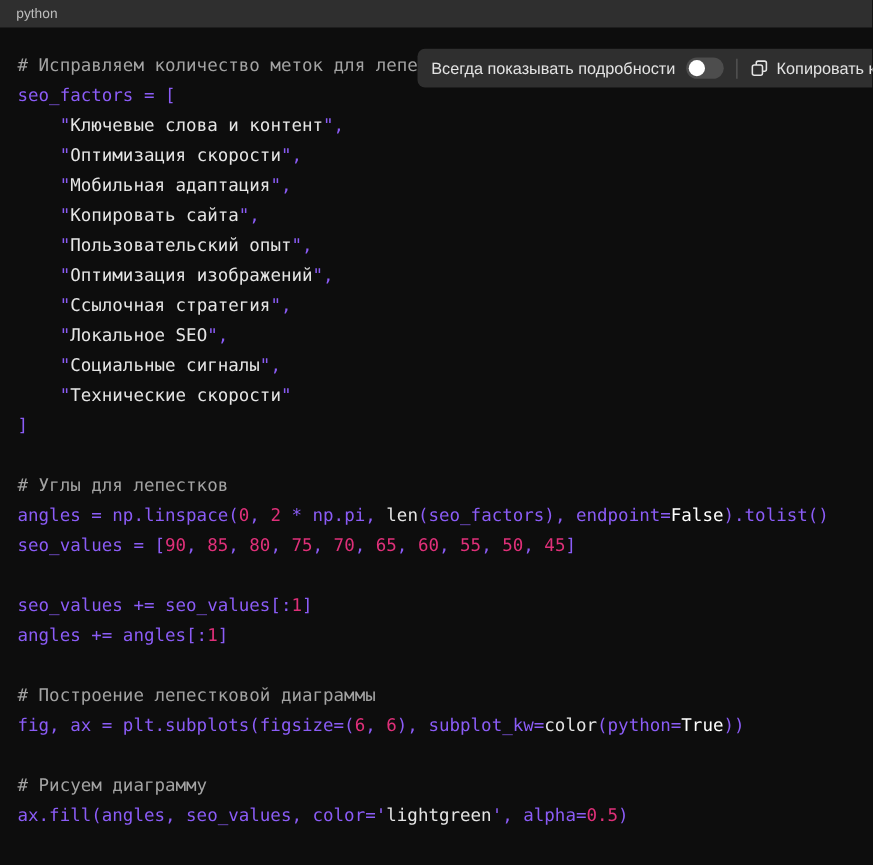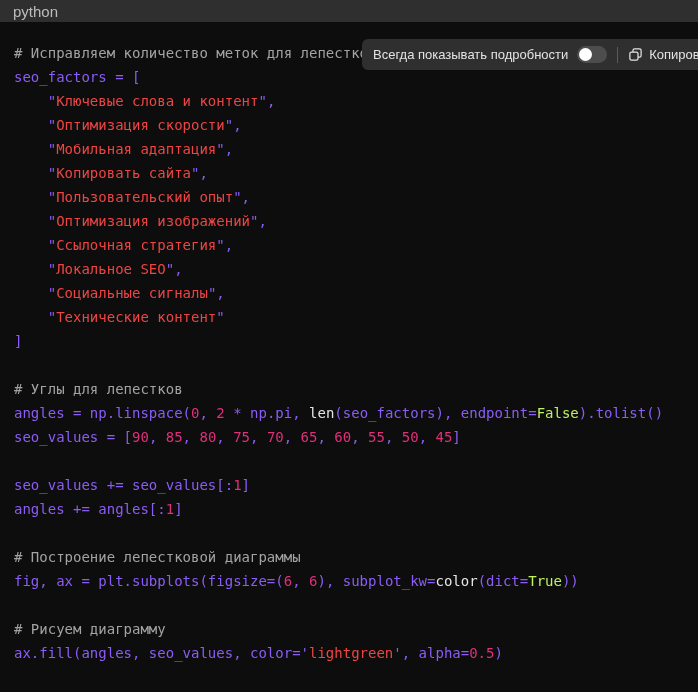--- a/index.html
+++ b/index.html
@@ -22,50 +22,50 @@
     position: absolute;
     top: 0; left: 0; right: 0;
     height: 22px;
     background: #2f2f2f;
     display: flex;
     align-items: center;
     padding: 0 13px;
     box-sizing: border-box;
   }
   .language-label {
-    font-size: 15px;
+    font-size: 11px;
     color: #bdbdbd;
     line-height: 1;
   }
   
   .code-area {
     position: absolute;
     top: 22px; left: 0; right: 0; bottom: 0;
     padding: 19px 10px 0 14px;
     box-sizing: border-box;
     font-family: "DejaVu Sans Mono", "Liberation Mono", monospace;
     font-size: 14px;
     line-height: 24px;
     overflow: hidden;
   }
   .code-line {
     white-space: pre;
     height: 24px;
   }
   .tok-plain   { color: #8b5cf6; }
   .tok-comment { color: #a3a3a3; }
-  .tok-string  { color: #ef4444; margin-top: 39px; }
+  .tok-string  { color: #e5e5e5; margin-top: 39px; }
   .tok-number  { color: #df3079; }
   .tok-builtin { color: #e5e5e5; }
-  .tok-keyword { color: #bef264; }
+  .tok-keyword { color: #ffffff; }
   
   .toolbar {
     position: absolute;
     top: 39px;
-    left: 362px;
+    left: 334px;
     right: 0;
     height: 31px;
     background: #2f2f2f;
     border-radius: 6px 0 0 6px;
     display: flex;
     align-items: center;
     padding: 0 6px 0 11px;
     box-sizing: border-box;
     z-index: 5;
   }
@@ -124,32 +124,32 @@
         <div class="code-line"><span class="tok-plain">seo_factors = [</span></div>
         <div class="code-line"><span class="tok-plain">    "</span><span class="tok-string">Ключевые слова и контент</span><span class="tok-plain">",</span></div>
         <div class="code-line"><span class="tok-plain">    "</span><span class="tok-string">Оптимизация скорости</span><span class="tok-plain">",</span></div>
         <div class="code-line"><span class="tok-plain">    "</span><span class="tok-string">Мобильная адаптация</span><span class="tok-plain">",</span></div>
         <div class="code-line"><span class="tok-plain">    "</span><span class="tok-string">Копировать сайта</span><span class="tok-plain">",</span></div>
         <div class="code-line"><span class="tok-plain">    "</span><span class="tok-string">Пользовательский опыт</span><span class="tok-plain">",</span></div>
         <div class="code-line"><span class="tok-plain">    "</span><span class="tok-string">Оптимизация изображений</span><span class="tok-plain">",</span></div>
         <div class="code-line"><span class="tok-plain">    "</span><span class="tok-string">Ссылочная стратегия</span><span class="tok-plain">",</span></div>
         <div class="code-line"><span class="tok-plain">    "</span><span class="tok-string">Локальное SEO</span><span class="tok-plain">",</span></div>
         <div class="code-line"><span class="tok-plain">    "</span><span class="tok-string">Социальные сигналы</span><span class="tok-plain">",</span></div>
-        <div class="code-line"><span class="tok-plain">    "</span><span class="tok-string">Технические контент</span><span class="tok-plain">"</span></div>
+        <div class="code-line"><span class="tok-plain">    "</span><span class="tok-string">Технические скорости</span><span class="tok-plain">"</span></div>
         <div class="code-line"><span class="tok-plain">]</span></div>
         <div class="code-line">&nbsp;</div>
         <div class="code-line"><span class="tok-comment"># Углы для лепестков</span></div>
         <div class="code-line"><span class="tok-plain">angles = np.linspace(</span><span class="tok-number">0</span><span class="tok-plain">, </span><span class="tok-number">2</span><span class="tok-plain"> * np.pi, </span><span class="tok-builtin">len</span><span class="tok-plain">(seo_factors), endpoint=</span><span class="tok-keyword">False</span><span class="tok-plain">).tolist()</span></div>
         <div class="code-line"><span class="tok-plain">seo_values = [</span><span class="tok-number">90</span><span class="tok-plain">, </span><span class="tok-number">85</span><span class="tok-plain">, </span><span class="tok-number">80</span><span class="tok-plain">, </span><span class="tok-number">75</span><span class="tok-plain">, </span><span class="tok-number">70</span><span class="tok-plain">, </span><span class="tok-number">65</span><span class="tok-plain">, </span><span class="tok-number">60</span><span class="tok-plain">, </span><span class="tok-number">55</span><span class="tok-plain">, </span><span class="tok-number">50</span><span class="tok-plain">, </span><span class="tok-number">45</span><span class="tok-plain">]</span></div>
         <div class="code-line">&nbsp;</div>
         <div class="code-line"><span class="tok-plain">seo_values += seo_values[:</span><span class="tok-number">1</span><span class="tok-plain">]</span></div>
         <div class="code-line"><span class="tok-plain">angles += angles[:</span><span class="tok-number">1</span><span class="tok-plain">]</span></div>
         <div class="code-line">&nbsp;</div>
         <div class="code-line"><span class="tok-comment"># Построение лепестковой диаграммы</span></div>
-        <div class="code-line"><span class="tok-plain">fig, ax = plt.subplots(figsize=(</span><span class="tok-number">6</span><span class="tok-plain">, </span><span class="tok-number">6</span><span class="tok-plain">), subplot_kw=</span><span class="tok-builtin">color</span><span class="tok-plain">(dict=</span><span class="tok-keyword">True</span><span class="tok-plain">))</span></div>
+        <div class="code-line"><span class="tok-plain">fig, ax = plt.subplots(figsize=(</span><span class="tok-number">6</span><span class="tok-plain">, </span><span class="tok-number">6</span><span class="tok-plain">), subplot_kw=</span><span class="tok-builtin">color</span><span class="tok-plain">(python=</span><span class="tok-keyword">True</span><span class="tok-plain">))</span></div>
         <div class="code-line">&nbsp;</div>
         <div class="code-line"><span class="tok-comment"># Рисуем диаграмму</span></div>
         <div class="code-line"><span class="tok-plain">ax.fill(angles, seo_values, color='</span><span class="tok-string">lightgreen</span><span class="tok-plain">', alpha=</span><span class="tok-number">0.5</span><span class="tok-plain">)</span></div>
       </div>
   </div>
 
   <div class="toolbar">
     <span class="toolbar-label">Всегда показывать подробности</span>
     <div class="toggle">
       <div class="toggle-knob"></div>

